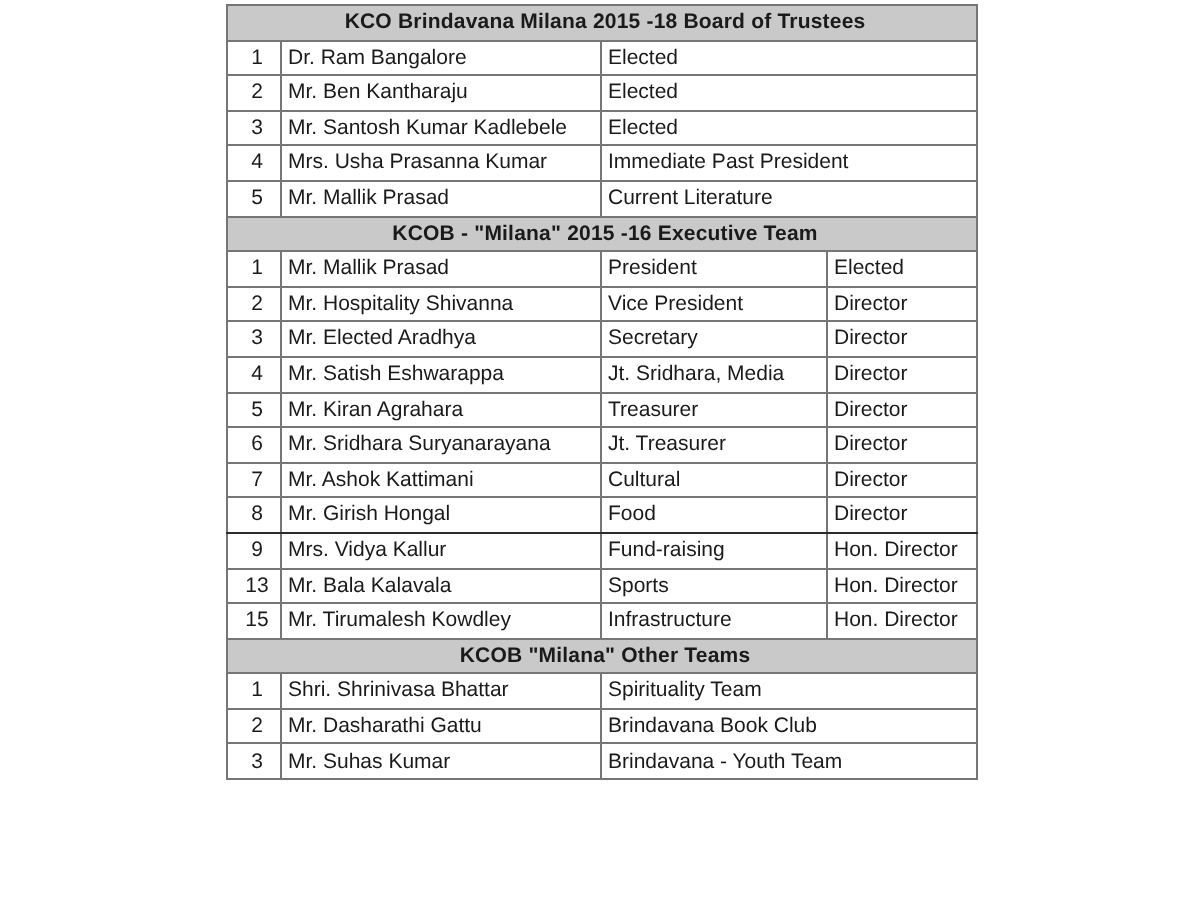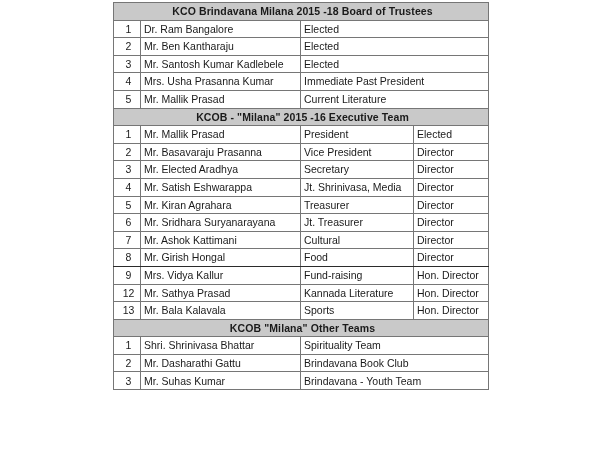--- a/index.html
+++ b/index.html
@@ -124,34 +124,34 @@
             <td class="section-head" colspan="4">KCOB - "Milana" 2015 -16 Executive Team</td>
           </tr>
           <tr>
             <td class="num">1</td>
             <td class="name">Mr. Mallik Prasad</td>
             <td class="role">President</td>
             <td class="status last-cell">Elected</td>
           </tr>
           <tr>
             <td class="num">2</td>
-            <td class="name">Mr. Basavaraju Prasanna</td>
+            <td class="name">Mr. Hospitality Shivanna</td>
             <td class="role">Vice President</td>
             <td class="status last-cell">Director</td>
           </tr>
           <tr>
             <td class="num">3</td>
             <td class="name">Mr. Elected Aradhya</td>
             <td class="role">Secretary</td>
             <td class="status last-cell">Director</td>
           </tr>
           <tr>
             <td class="num">4</td>
             <td class="name">Mr. Satish Eshwarappa</td>
-            <td class="role">Jt. Shrinivasa, Media</td>
+            <td class="role">Jt. Sridhara, Media</td>
             <td class="status last-cell">Director</td>
           </tr>
           <tr>
             <td class="num">5</td>
             <td class="name">Mr. Kiran Agrahara</td>
             <td class="role">Treasurer</td>
             <td class="status last-cell">Director</td>
           </tr>
           <tr>
             <td class="num">6</td>
@@ -171,29 +171,29 @@
             <td class="role">Food</td>
             <td class="status last-cell">Director</td>
           </tr>
           <tr>
             <td class="num">9</td>
             <td class="name">Mrs. Vidya Kallur</td>
             <td class="role">Fund-raising</td>
             <td class="status last-cell">Hon. Director</td>
           </tr>
           <tr>
-            <td class="num">12</td>
-            <td class="name">Mr. Sathya Prasad</td>
-            <td class="role">Kannada Literature</td>
-            <td class="status last-cell">Hon. Director</td>
-          </tr>
-          <tr>
             <td class="num">13</td>
             <td class="name">Mr. Bala Kalavala</td>
             <td class="role">Sports</td>
+            <td class="status last-cell">Hon. Director</td>
+          </tr>
+          <tr>
+            <td class="num">15</td>
+            <td class="name">Mr. Tirumalesh Kowdley</td>
+            <td class="role">Infrastructure</td>
             <td class="status last-cell">Hon. Director</td>
           </tr>
           <tr>
             <td class="section-head" colspan="4">KCOB "Milana" Other Teams</td>
           </tr>
           <tr>
             <td class="num">1</td>
             <td class="name">Shri. Shrinivasa Bhattar</td>
             <td class="role last-cell" colspan="2">Spirituality Team</td>
           </tr>

